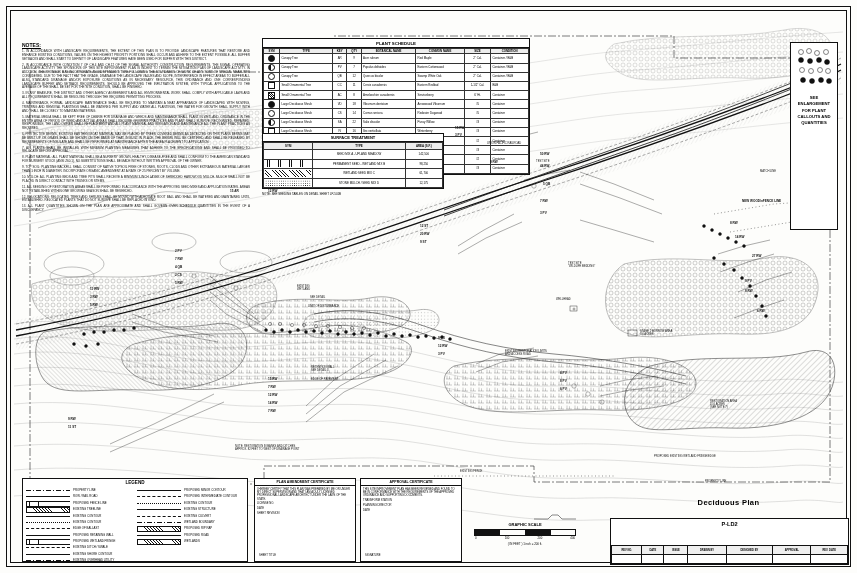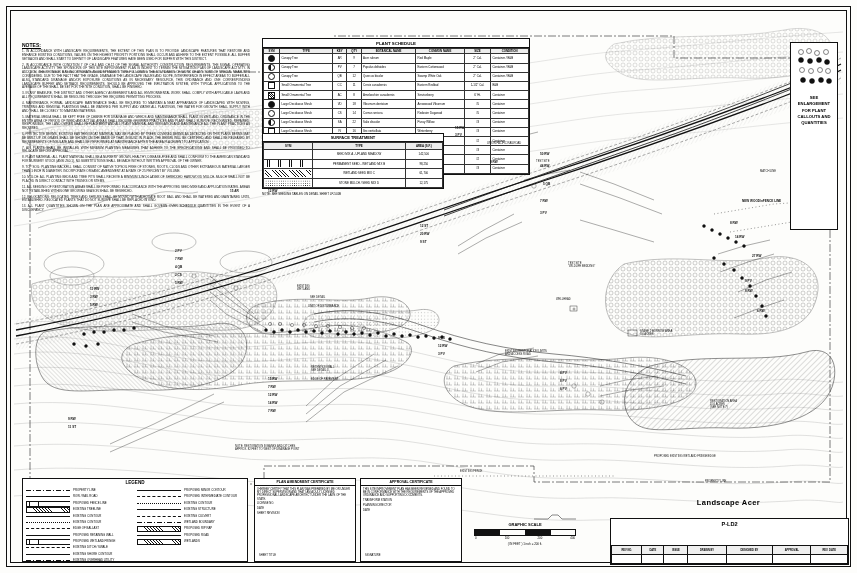--- a/index.html
+++ b/index.html
@@ -721,21 +721,21 @@
     <div class="gnums">
       <span>0</span>
       <span>100</span>
       <span>200</span>
       <span>400</span>
     </div>
     <div class="gsub">( IN FEET )
 1 inch = 200  ft.</div>
   </div>
 
-  <div class="planname">Landscape Acer</div>
+  <div class="planname">Deciduous Plan</div>
   <div class="tblock">
     <div class="lbl">P-LD2</div>
     <table class="tb">
       <tbody>
           <tr id="tb-head">
             <th>REV NO.</th>
             <th>DATE</th>
             <th>ISSUE</th>
             <th>DRAWN BY</th>
             <th>DESIGNED BY</th>

